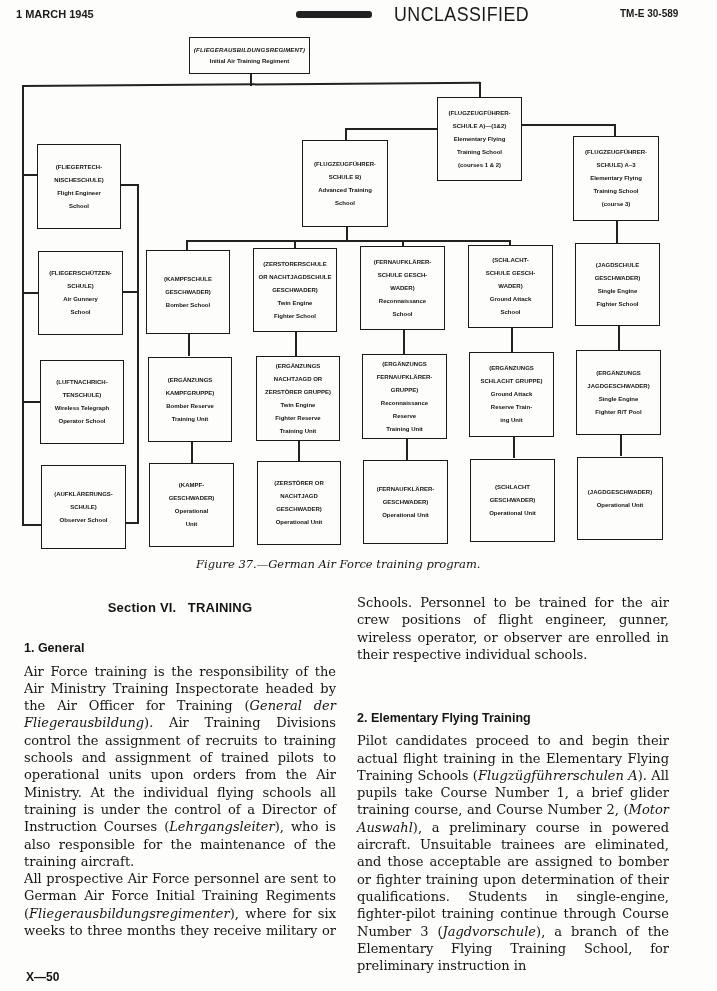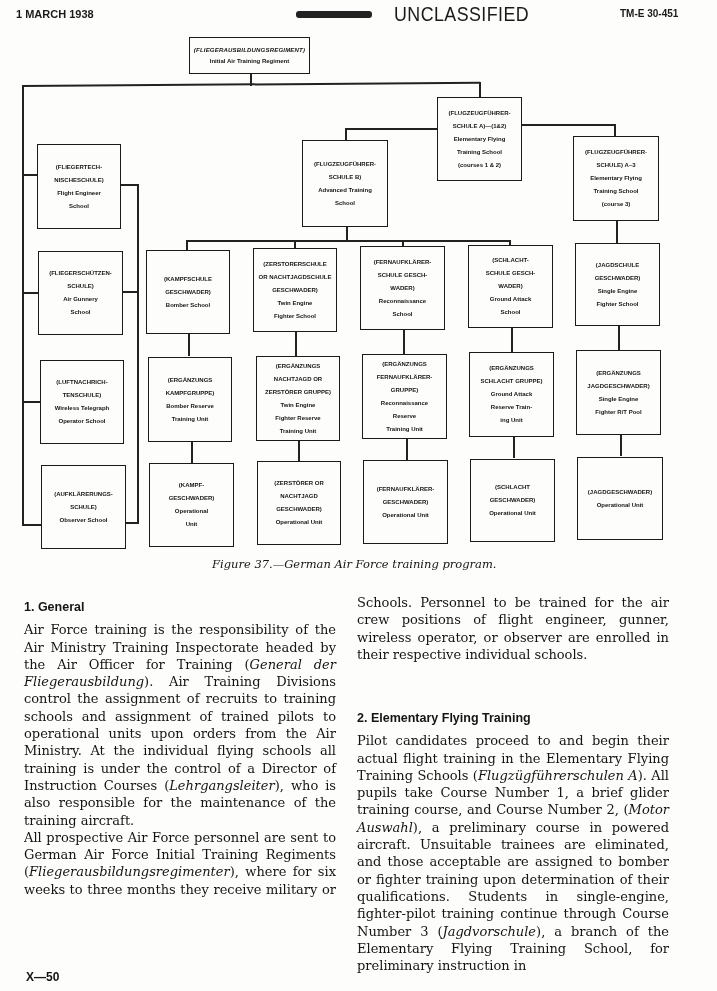--- a/index.html
+++ b/index.html
@@ -20,39 +20,39 @@
   .v { width: 1.5px; }
   .box {
     position: absolute; border: 1.8px solid #1a1a1a; background: #fdfdfb;
     display: flex; flex-direction: column; justify-content: center; align-items: center;
     text-align: center; font-family: "Liberation Sans", sans-serif; font-weight: bold;
     font-size: 6px; line-height: 13px; box-sizing: border-box; padding: 2px;
   }
   .box .de { font-style: italic; letter-spacing: 0.2px; }
   .box .en { }
 
-  #caption { position: absolute; left: 212px; top: 557px; font-style: italic; font-size: 11.5px; }
+  #caption { position: absolute; left: 196px; top: 557px; font-style: italic; font-size: 11.5px; }
 
   .col { position: absolute; top: 594px; width: 312px; font-size: 13px; line-height: 17.3px; text-align: justify; }
   #col-left { left: 24px; }
   #col-right { left: 357px; }
   .sec-title { font-family: "Liberation Sans", sans-serif; font-weight: bold; font-size: 13px; text-align: center; margin: 5px 0 24px 0; letter-spacing: 0.2px; }
   .h3 { font-family: "Liberation Sans", sans-serif; font-weight: bold; font-size: 12.5px; margin: 12px 0 5px 0; }
   .h3.first { margin-top: 5px; }
   p { margin: 0; }
   i { font-style: italic; }
   #page-num { position: absolute; left: 26px; top: 970px; font-family: "Liberation Sans", sans-serif; font-weight: bold; font-size: 12px; }
 </style>
 </head>
 <body>
 
-<div class="hdr" id="hdr-date">1 MARCH 1938</div>
+<div class="hdr" id="hdr-date">1 MARCH 1945</div>
 <div class="hdr" id="hdr-restricted"></div>
 <div class="hdr" id="hdr-class">UNCLASSIFIED</div>
-<div class="hdr" id="hdr-tm">TM-E 30-451</div>
+<div class="hdr" id="hdr-tm">TM-E 30-589</div>
 
 <div class="chart">
 
   <div class="ln v" style="left:250px; top:74px; height:12px;"></div>
   <div class="ln h" style="left:22px; top:85px; width:458px; transform:rotate(-0.4deg); transform-origin:left;"></div>
   <div class="ln v" style="left:479px; top:82px; height:18px;"></div>
   <div class="ln v" style="left:22px; top:86px; height:440px;"></div>
   <div class="ln h" style="left:22px; top:174px; width:16px;"></div>
   <div class="ln h" style="left:22px; top:292px; width:16px;"></div>
   <div class="ln h" style="left:22px; top:401px; width:18px;"></div>
@@ -232,20 +232,21 @@
   </div>
   <div class="box" style="left:577px; top:457px; width:86px; height:83px;">
     <span>(JAGDGESCHWADER)</span>
     <span>Operational Unit</span>
   </div>
 </div>
 
 <div id="caption">Figure 37.—German Air Force training program.</div>
 
 <div class="col" id="col-left">
+  <div class="sec-title" style="white-space:pre;">Section VI.   TRAINING</div>
   <div class="h3 first">1. General</div>
   <p><span>Air Force training is the responsibility of the Air Ministry Training Inspectorate headed by the Air Officer for Training (</span><i>General der Fliegerausbildung</i><span>).  Air Training Divisions control the assignment of recruits to training schools and assignment of trained pilots to operational units upon orders from the Air Ministry.  At the individual flying schools all training is under the control of a Director of Instruction Courses (</span><i>Lehrgangsleiter</i><span>), who is also responsible for the maintenance of the training aircraft.</span></p>
   <p style="height:70px; overflow:hidden;"><span>All prospective Air Force personnel are sent to German Air Force Initial Training Regiments (</span><i>Fliegerausbildungsregimenter</i><span>), where for six weeks to three months they receive military or basic infantry training.  Upon completion of Initial Training, pilot candidates enter Elementary Flying Training Schools.  Personnel to be trained for the air crew positions of flight engineer, gunner, wireless operator, or observer are enrolled in their respective individual schools.</span></p>
 </div>
 
 <div class="col" id="col-right">
   <div class="h3 first" style="margin-top:116px;">2. Elementary Flying Training</div>
   <p><span>Pilot candidates proceed to and begin their actual flight training in the Elementary Flying Training Schools (</span><i>Flugzügführerschulen A</i><span>).  All pupils take Course Number 1, a brief glider training course, and Course Number 2, (</span><i>Motor Auswahl</i><span>), a preliminary course in powered aircraft. Unsuitable trainees are eliminated, and those acceptable are assigned to bomber or fighter training upon determination of their qualifications. Students in single-engine, fighter-pilot training continue through Course Number 3 (</span><i>Jagdvorschule</i><span>), a branch of the Elementary Flying Training School, for preliminary instruction in</span></p>
 </div>
 

